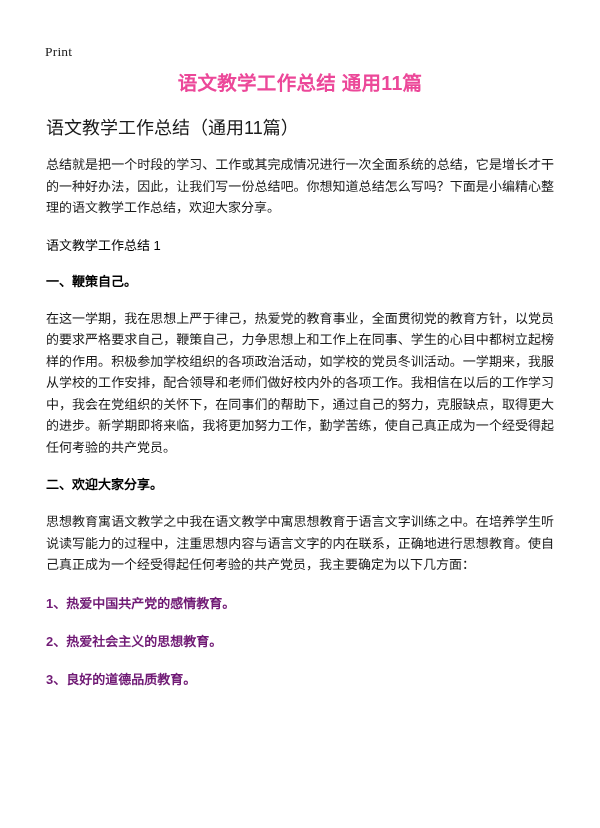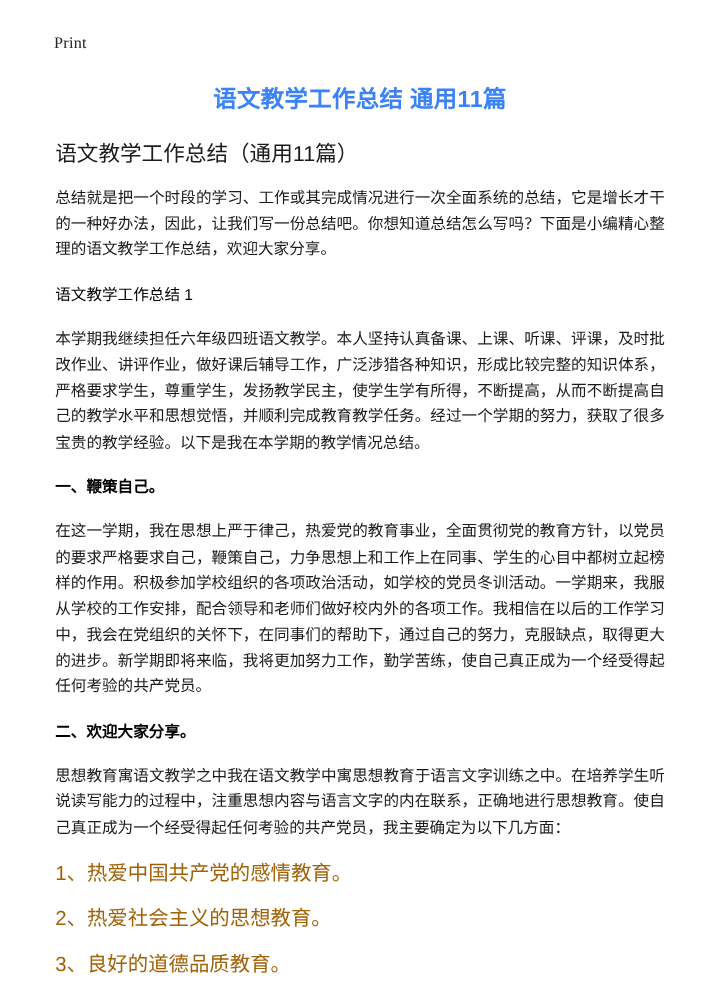--- a/index.html
+++ b/index.html
@@ -22,21 +22,21 @@
     width: 600px;
     height: 828px;
     box-sizing: border-box;
     background: #ffffff;
   }
 
   
   .print-link {
     position: absolute;
     left: 45px;
-    top: 28px;
+    top: 44px;
     font-family: "Liberation Serif", "DejaVu Serif", serif;
     font-size: 13.5px;
     line-height: 16px;
     color: #222222;
     letter-spacing: 0.2px;
     text-decoration: none;
     cursor: pointer;
   }
 
   
@@ -46,21 +46,21 @@
     top: 70px;
     width: 508px;
   }
 
   .doc-title {
     font-size: 19.5px;
     font-weight: bold;
     text-align: center;
     line-height: 26px;
     margin: 0 0 22px 0;
-    color: #3b82f6;
+    color: #ec4899;
     letter-spacing: 0.3px;
   }
 
   .subtitle {
     font-size: 18px;
     line-height: 20px;
     margin: 0 0 16px 0;
     color: #1a1a1a;
   }
 
@@ -83,44 +83,44 @@
 
   .section-h {
     font-size: 13px;
     font-weight: bold;
     line-height: 20px;
     margin: 0 0 16px 0;
     color: #000000;
   }
 
   .list-item {
-    font-size: 17px;
+    font-size: 13px;
     line-height: 21px;
     margin: 0 0 17px 0;
-    color: #a16207;
+    color: #701a75;
+    font-weight: bold;
   }
 </style>
 </head>
 <body>
 
 <div class="page">
 
   <a class="print-link" href="#">Print</a>
 
   <div class="doc">
 
     <h1 class="doc-title">语文教学工作总结 通用11篇</h1>
 
     <p class="subtitle">语文教学工作总结（通用11篇）</p>
 
     <p class="para">总结就是把一个时段的学习、工作或其完成情况进行一次全面系统的总结，它是增长才干的一种好办法，因此，让我们写一份总结吧。你想知道总结怎么写吗？下面是小编精心整理的语文教学工作总结，欢迎大家分享。</p>
 
     <p class="heading-b">语文教学工作总结 1</p>
 
-    <p class="para">本学期我继续担任六年级四班语文教学。本人坚持认真备课、上课、听课、评课，及时批改作业、讲评作业，做好课后辅导工作，广泛涉猎各种知识，形成比较完整的知识体系，严格要求学生，尊重学生，发扬教学民主，使学生学有所得，不断提高，从而不断提高自己的教学水平和思想觉悟，并顺利完成教育教学任务。经过一个学期的努力，获取了很多宝贵的教学经验。以下是我在本学期的教学情况总结。</p>
 
     <p class="section-h">一、鞭策自己。</p>
 
     <p class="para">在这一学期，我在思想上严于律己，热爱党的教育事业，全面贯彻党的教育方针，以党员的要求严格要求自己，鞭策自己，力争思想上和工作上在同事、学生的心目中都树立起榜样的作用。积极参加学校组织的各项政治活动，如学校的党员冬训活动。一学期来，我服从学校的工作安排，配合领导和老师们做好校内外的各项工作。我相信在以后的工作学习中，我会在党组织的关怀下，在同事们的帮助下，通过自己的努力，克服缺点，取得更大的进步。新学期即将来临，我将更加努力工作，勤学苦练，使自己真正成为一个经受得起任何考验的共产党员。</p>
 
     <p class="section-h">二、欢迎大家分享。</p>
 
     <p class="para">思想教育寓语文教学之中我在语文教学中寓思想教育于语言文字训练之中。在培养学生听说读写能力的过程中，注重思想内容与语言文字的内在联系，正确地进行思想教育。使自己真正成为一个经受得起任何考验的共产党员，我主要确定为以下几方面：</p>
 
     <p class="list-item">1、热爱中国共产党的感情教育。</p>

